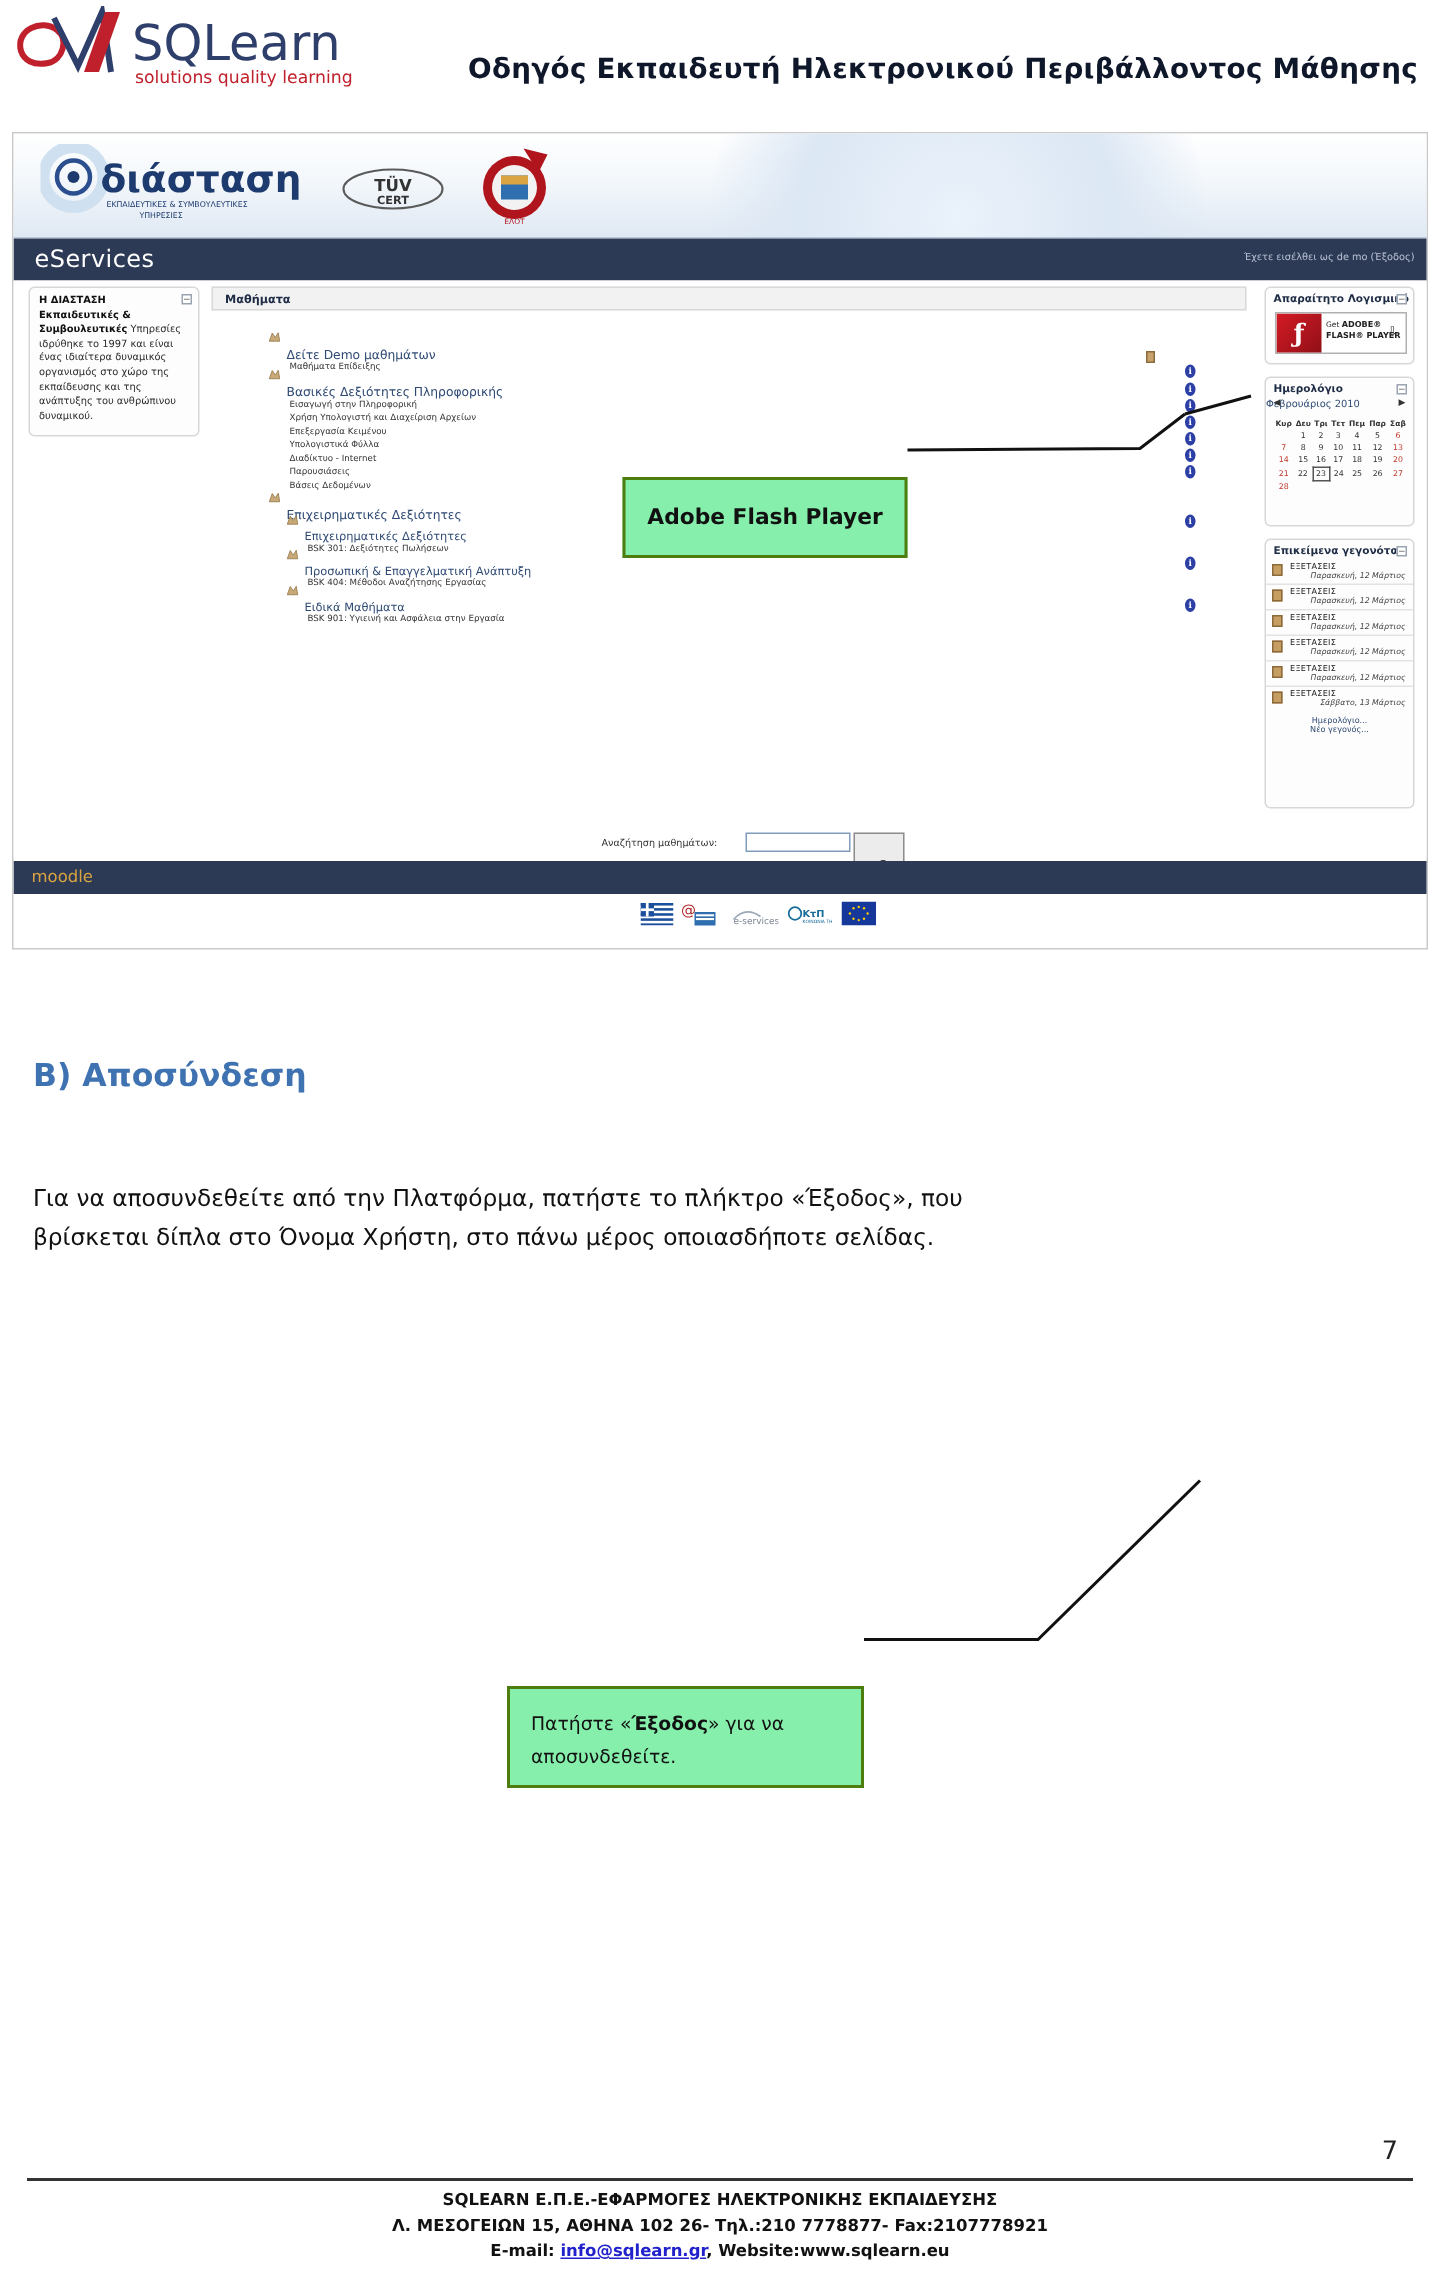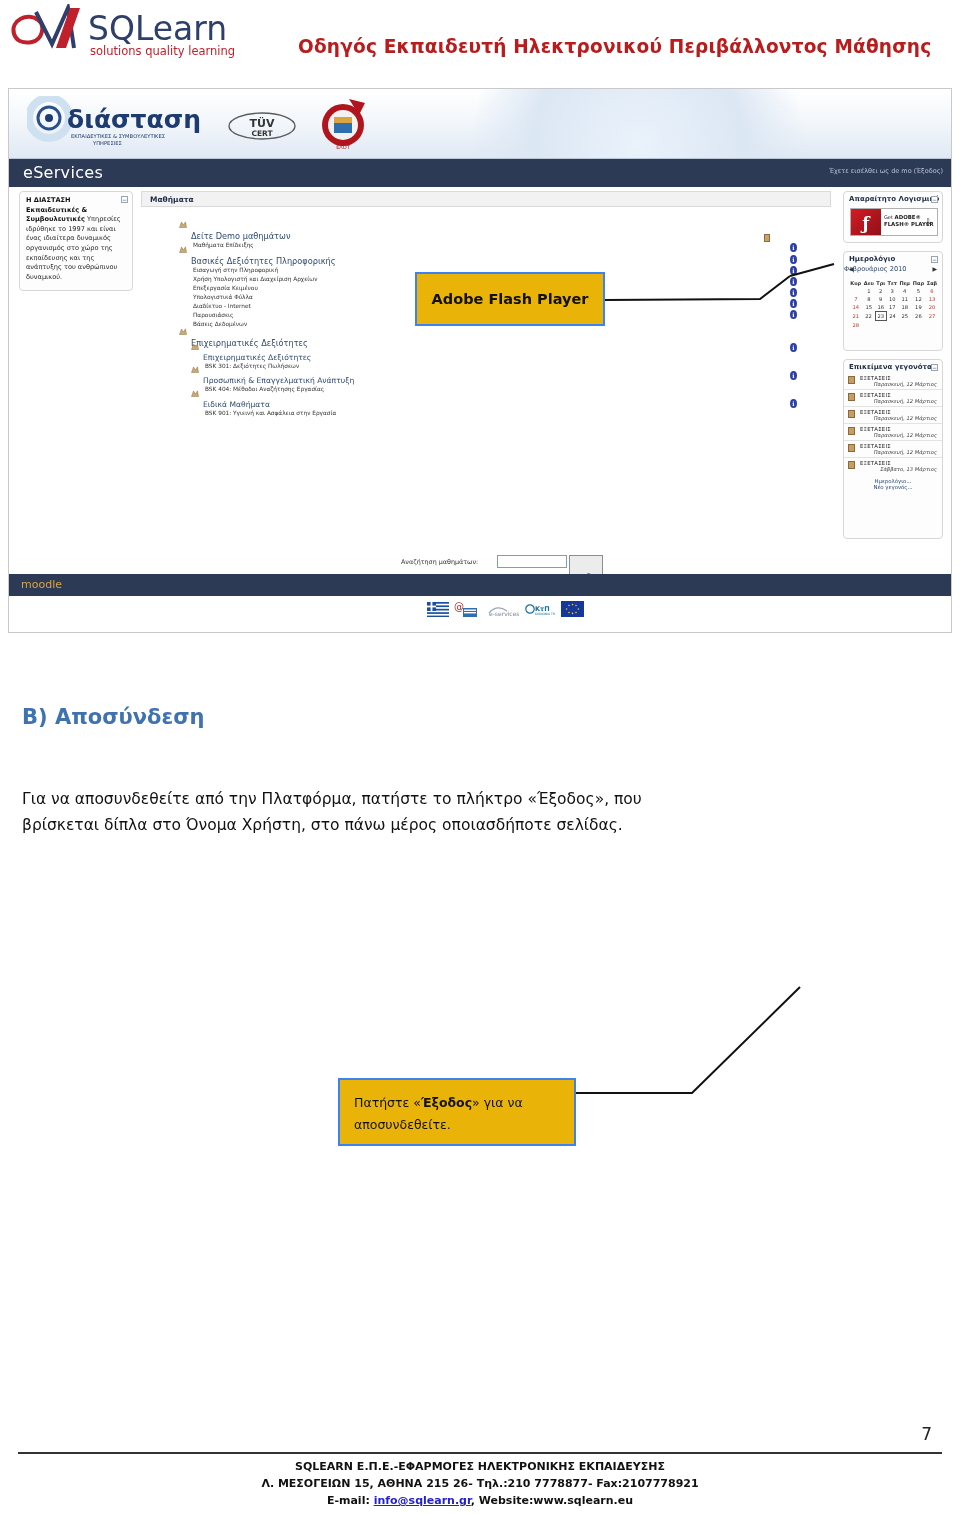--- a/index.html
+++ b/index.html
@@ -10,22 +10,22 @@
     font-family:"DejaVu Sans", sans-serif;
     position:relative;
     overflow:hidden;
   }
 
   
   #page-header { position:absolute; left:0; top:0; width:960px; height:84px; }
   .logo-wrap { position:absolute; left:8px; top:4px; width:240px; height:62px; }
   .logo-svg { display:block; }
   .header-title {
-    position:absolute; left:298px; top:36px;
-    font-size:18.5px; font-weight:bold; color:#b91c1c;
+    position:absolute; left:312px; top:36px;
+    font-size:18.5px; font-weight:bold; color:#0f172a;
     letter-spacing:.2px; white-space:nowrap;
     font-family:"DejaVu Sans", sans-serif;
   }
 
   
   #shot {
     position:absolute; left:8px; top:88px; width:944px; height:545px;
     background:#ffffff; border:1px solid #c9c9c9;
     overflow:hidden;
   }
@@ -153,21 +153,21 @@
   .ev-links a { display:block; font-size:5.4px; color:#2f4a74; text-decoration:none; }
 
   
   .shot-foot-bar { position:absolute; left:0; top:485px; width:944px; height:22px; background:#2d3a55; }
   .moodle-word { position:absolute; left:12px; top:4px; color:#d9a441; font-size:11px; font-family:"DejaVu Sans", sans-serif; }
   .flags { position:absolute; left:0; top:510px; width:944px; height:24px; }
   .flag { position:absolute; top:0; }
 
   
   .callout {
-    position:absolute; background:#eab308; border:2px solid #3b82f6;
+    position:absolute; background:#86efac; border:2px solid #4d7c0f;margin-top:46px;
   }
   #callout-flash { left:415px; top:272px; width:190px; height:54px; }
   #callout-flash .ct {
     font-size:14.5px; font-weight:bold; color:#111; text-align:center;
     line-height:50px; font-family:"DejaVu Sans", sans-serif;
   }
   #callout-exit { left:338px; top:1078px; width:238px; height:68px; }
   #callout-exit .ct {
     font-size:12.5px; color:#111; padding:12px 14px 0 14px; line-height:22px;
   }
@@ -528,17 +528,17 @@
   </div>
 </div>
 
 <div id="sec-title">Β) Αποσύνδεση</div>
 <div id="sec-body">Για να αποσυνδεθείτε από την Πλατφόρμα, πατήστε το πλήκτρο «Έξοδος», που βρίσκεται δίπλα στο Όνομα Χρήστη,  στο πάνω μέρος οποιασδήποτε σελίδας.</div>
 
 <div id="page-num">7</div>
 <div id="foot-rule"></div>
 <div id="page-footer">
   <div>SQLEARN Ε.Π.Ε.-ΕΦΑΡΜΟΓΕΣ ΗΛΕΚΤΡΟΝΙΚΗΣ ΕΚΠΑΙΔΕΥΣΗΣ</div>
-  <div>Λ. ΜΕΣΟΓΕΙΩΝ 15, ΑΘΗΝΑ 215 26- Τηλ.:210 7778877- Fax:2107778921</div>
+  <div>Λ. ΜΕΣΟΓΕΙΩΝ 15, ΑΘΗΝΑ 102 26- Τηλ.:210 7778877- Fax:2107778921</div>
   <div>
     <span>E-mail: </span><a class="mail" href="#">info@sqlearn.gr</a><span>, Website:www.sqlearn.eu</span>
   </div>
 </div>
 
 </body></html>

